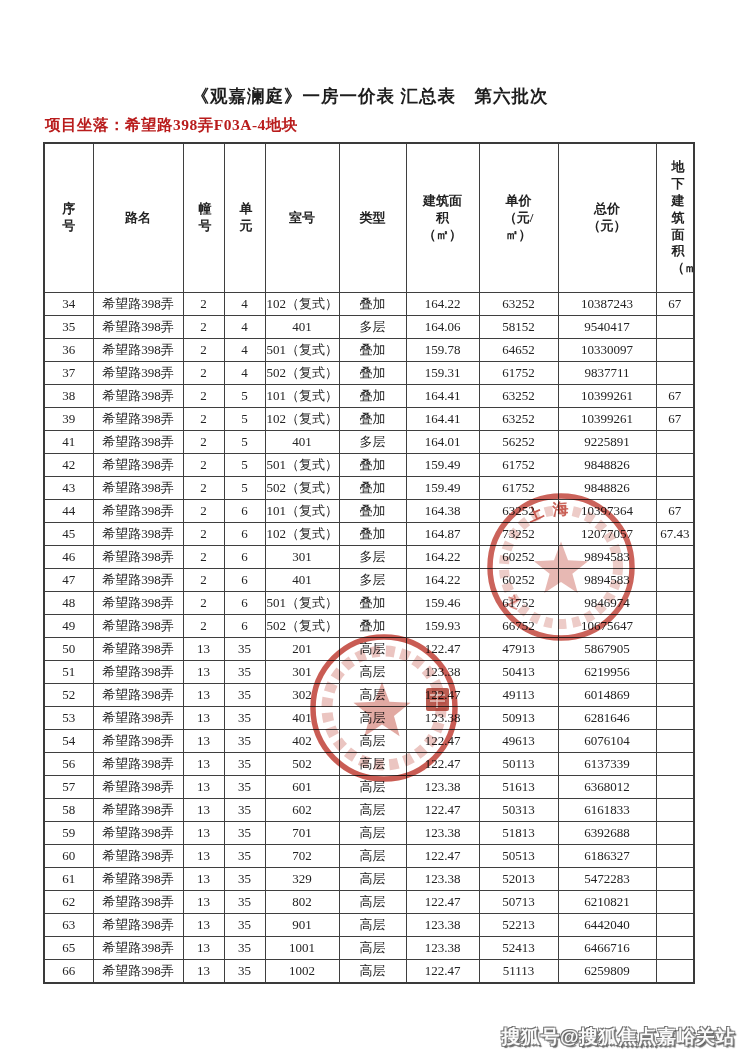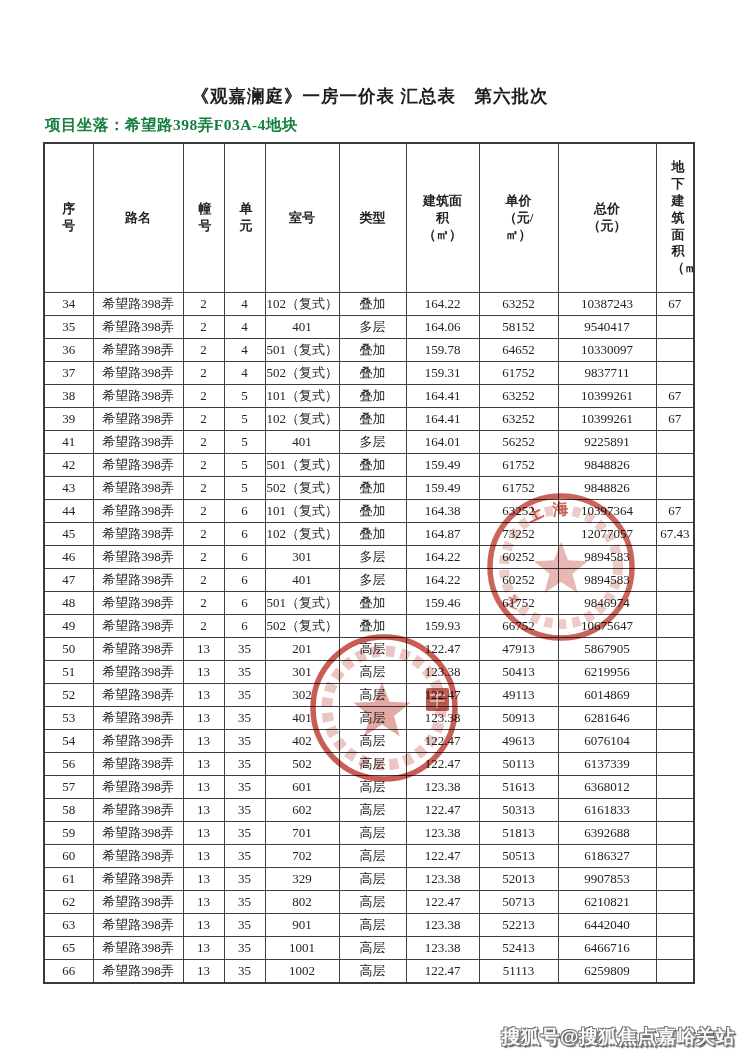--- a/index.html
+++ b/index.html
@@ -7,21 +7,21 @@
               font-family:"Liberation Serif","DejaVu Serif",serif; }
   .page { position:relative; width:740px; height:1057px; background:#ffffff;border-radius:14px; }
 
   .doc-title {
     position:absolute; top:84px; left:0; width:740px;
     text-align:center; font-size:17.5px; font-weight:bold; color:#1d1d1d;
     letter-spacing:1px;
   }
   .doc-location {
     position:absolute; top:115px; left:45px;
-    font-size:15.5px; font-weight:bold; color:#15803d; letter-spacing:0.5px;
+    font-size:15.5px; font-weight:bold; color:#b91c1c; letter-spacing:0.5px;
   }
 
   table.price-table {
     position:absolute; left:43px; top:142px; width:650px;
     border-collapse:collapse; table-layout:fixed;
     border:2px solid #3a3a3a;
   }
   .price-table th, .price-table td {
     border:1px solid #3f3f3f; text-align:center; vertical-align:middle;
     color:#222; overflow:hidden;
@@ -386,21 +386,21 @@
         </tr>
         <tr>
           <td>61</td>
           <td>希望路398弄</td>
           <td>13</td>
           <td>35</td>
           <td>329</td>
           <td>高层</td>
           <td>123.38</td>
           <td>52013</td>
-          <td>9907853</td>
+          <td>5472283</td>
           <td></td>
         </tr>
         <tr>
           <td>62</td>
           <td>希望路398弄</td>
           <td>13</td>
           <td>35</td>
           <td>802</td>
           <td>高层</td>
           <td>122.47</td>

